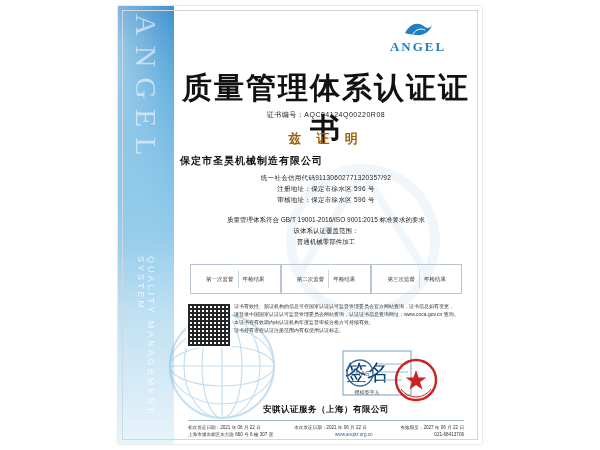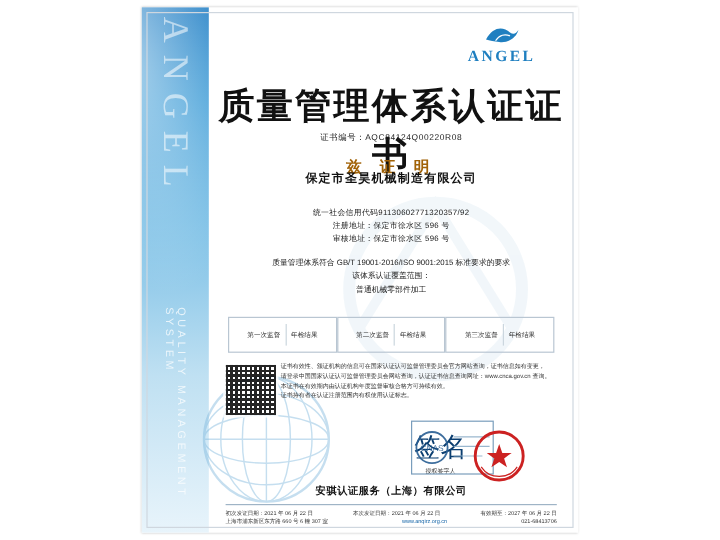--- a/index.html
+++ b/index.html
@@ -73,21 +73,21 @@
   .certno{
     position:absolute;left:0;right:0;top:104px;text-align:center;
     font-size:7px;color:#222;letter-spacing:.5px;
   }
   .zheng{
     position:absolute;left:0;right:0;top:124px;text-align:center;
     font-size:13px;font-weight:bold;color:#a16207;letter-spacing:6px;
     font-family:"Liberation Serif", serif;
   }
   .company{
-    position:absolute;left:0;right:0;top:136px;text-align:center;
+    position:absolute;left:0;right:0;top:148px;
     font-size:10px;font-weight:bold;color:#111;letter-spacing:1px;
   }
   .lines{
     position:absolute;left:0;right:0;top:166px;text-align:center;
   }
   .lines div{font-size:6.5px;color:#222;line-height:11px;letter-spacing:.3px;}
 
   .scopeblock{
     position:absolute;left:12px;right:12px;top:208px;text-align:center;
   }

